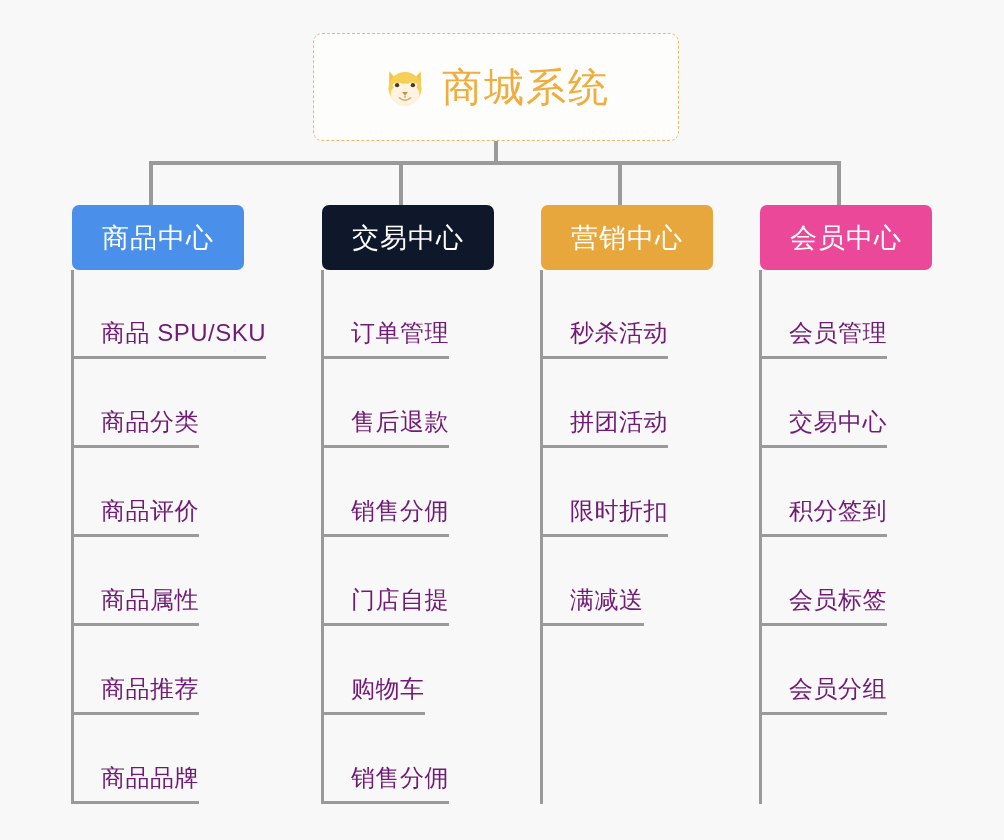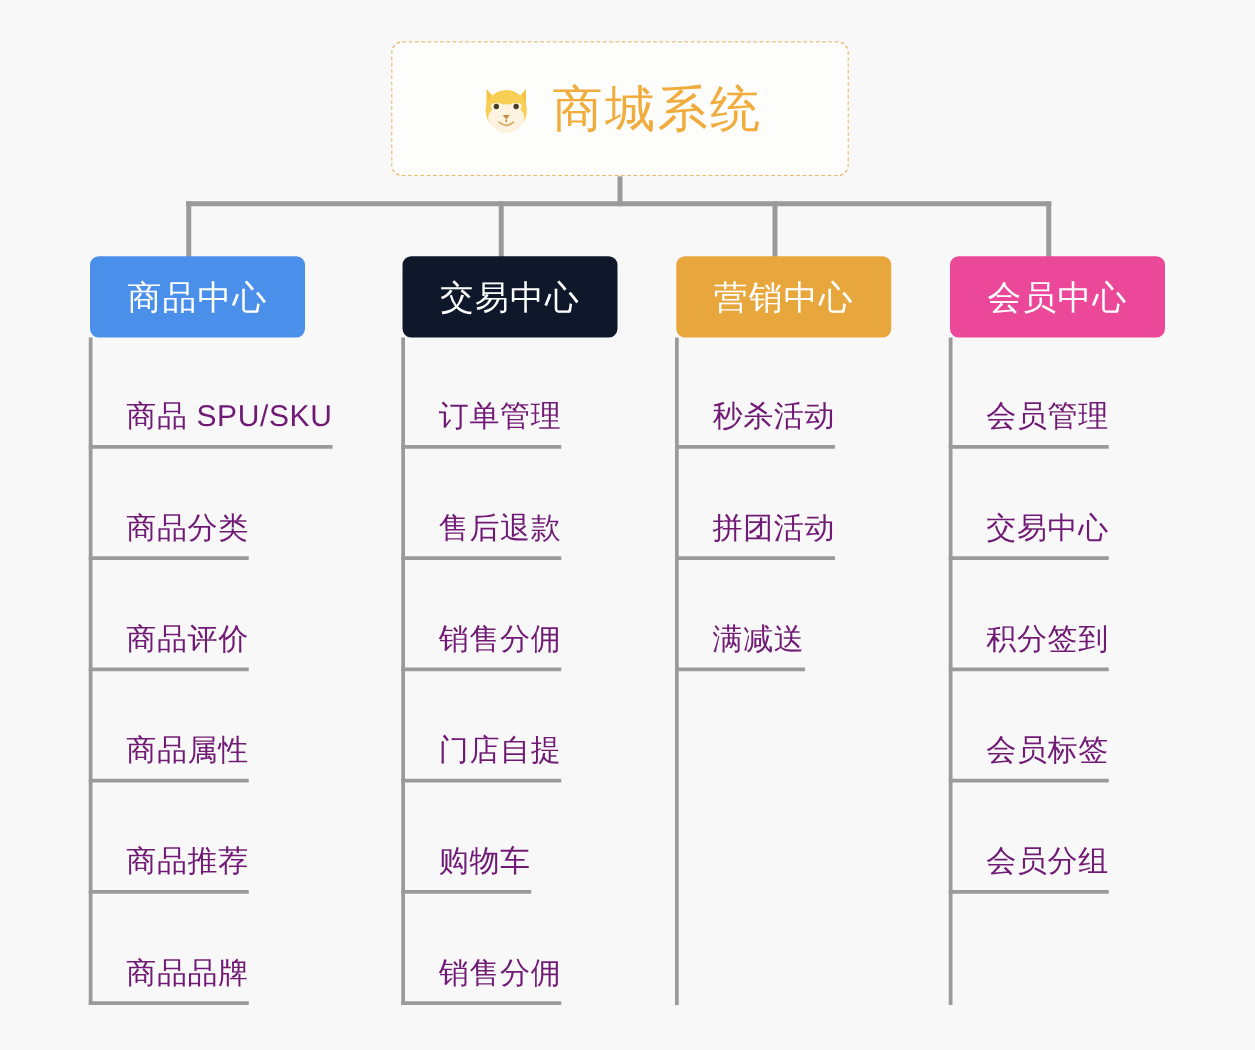--- a/index.html
+++ b/index.html
@@ -205,20 +205,23 @@
     <div class="branch-header" style="background:#e8a73c;">营销中心</div>
     <div class="branch-body">
       <div class="spine" style="height:534px;"></div>
       <div class="leaf">
           <div class="leaf-inner"><span class="leaf-label">秒杀活动</span></div>
         </div>
       <div class="leaf">
           <div class="leaf-inner"><span class="leaf-label">拼团活动</span></div>
         </div>
       <div class="leaf">
+          <div class="leaf-inner"><span class="leaf-label">限时折扣</span></div>
+        </div>
+      <div class="leaf">
           <div class="leaf-inner"><span class="leaf-label">满减送</span></div>
         </div>
     </div>
   </div>
 
   <div class="branch" style="left:746px; width:186px;">
     <div class="branch-header" style="background:#ec4899;">会员中心</div>
     <div class="branch-body">
       <div class="spine" style="height:534px;"></div>
       <div class="leaf">

